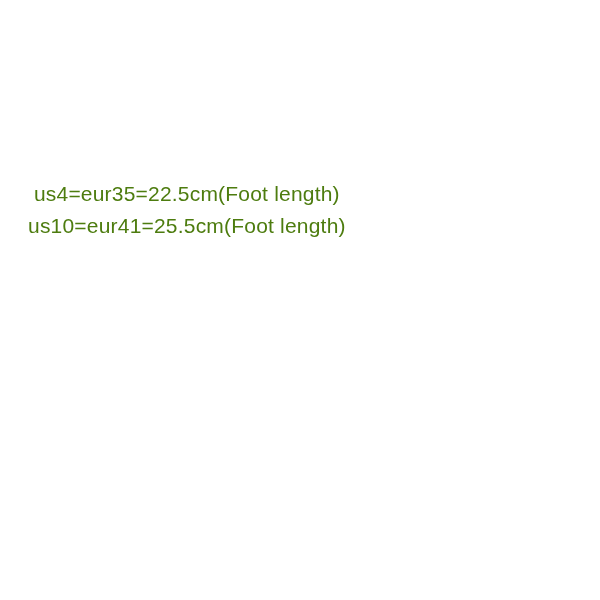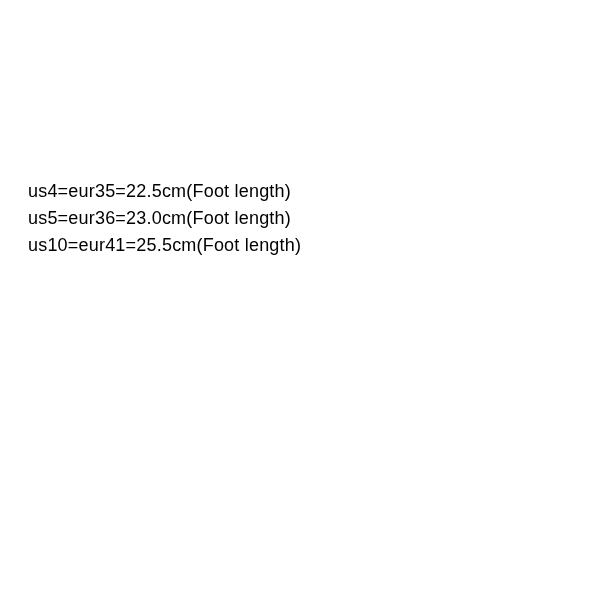--- a/index.html
+++ b/index.html
@@ -13,27 +13,27 @@
       background: #ffffff;
       font-family: Arial, Helvetica, sans-serif;
       position: relative;
     }
     .size-chart {
       position: absolute;
       left: 28px;
       top: 178px;
     }
     .size-row {
-      font-size: 18px;
-      color: #000000;
+      font-size: 21px;
+      color: #4d7c0f;
       line-height: 1.5;
       letter-spacing: 0.2px;
       white-space: nowrap;
+      text-align: center;
     }
   </style>
 </head>
 <body>
 
 <div class="size-chart">
   <div class="size-row"><span>us4=eur35=22.5cm(Foot length)</span></div>
-  <div class="size-row"><span>us5=eur36=23.0cm(Foot length)</span></div>
   <div class="size-row"><span>us10=eur41=25.5cm(Foot length)</span></div>
 </div>
 
 </body></html>

